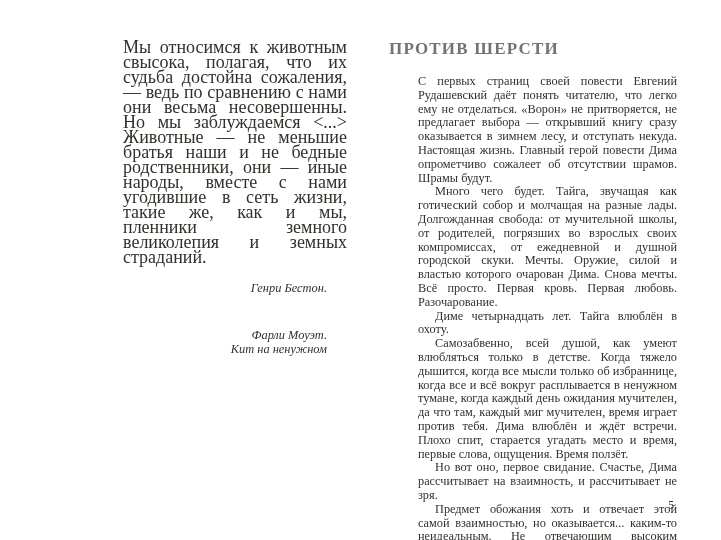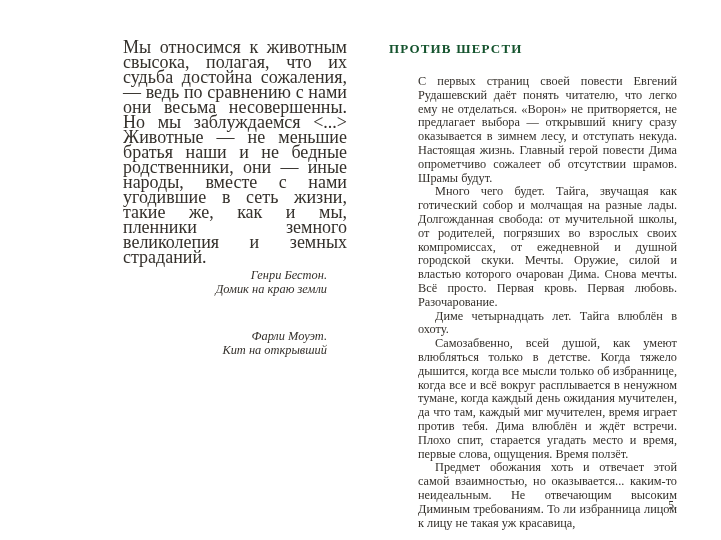--- a/index.html
+++ b/index.html
@@ -28,42 +28,42 @@
     line-height: 15px;
     text-align: justify;
     hyphens: auto;
     -webkit-hyphens: auto;
   }
   .epigraph-attr {
     font-style: italic;
     text-align: right;
     font-size: 12.4px;
     line-height: 14px;
-    margin-top: 3px;
+    margin-top: 16px;
     padding-right: 20px;
   }
   .epigraph-block + .epigraph-block {
     margin-top: 33px;
   }
   .attr-line { display: block; }
 
   
   .right-page {
     position: absolute;
     left: 389px;
     top: 40px;
     width: 288px;
   }
   .chapter-title {
     margin: 0;
-    font-size: 13px;
+    font-size: 17px;
     line-height: 18px;
     font-weight: bold;
     letter-spacing: 1.2px;
-    color: #14532d;
+    color: #737373;
     font-family: "Liberation Serif", "DejaVu Serif", serif;
   }
   .body-text {
     margin-top: 17px;
     margin-left: 29px;
   }
   .body-text p {
     margin: 0;
     font-size: 12.3px;
     line-height: 13.8px;
@@ -88,40 +88,40 @@
 </style>
 </head>
 <body>
 
 <div class="left-page">
 
   <div class="epigraph-block">
     <div class="epigraph-text">Мы относимся к животным свысока, по­лагая, что их судьба достойна сожаления, — ведь по сравнению с нами они весьма не­совершенны. Но мы заблуждаемся &lt;...&gt; Животные — не меньшие братья наши и не бедные родственники, они — иные на­роды, вместе с нами угодившие в сеть жиз­ни, такие же, как и мы, пленники земного великолепия и земных страданий.</div>
     <div class="epigraph-attr">
       <span class="attr-line">Генри Бестон.</span>
-      <span class="attr-line">Домик на краю земли</span>
     </div>
   </div>
 
   <div class="epigraph-block">
     <div class="epigraph-attr" style="margin-top:6px">
       <span class="attr-line">Фарли Моуэт.</span>
-      <span class="attr-line">Кит на открывший</span>
+      <span class="attr-line">Кит на ненужном</span>
     </div>
   </div>
 
 </div>
 
 <div class="right-page">
 
   <h1 class="chapter-title">ПРОТИВ ШЕРСТИ</h1>
 
   <div class="body-text">
     <p class="no-indent">С первых страниц своей повести Евгений Рудашевский даёт понять читателю, что легко ему не отделаться. «Ворон» не притворяется, не предлагает выбора — открывший книгу сразу оказывается в зимнем лесу, и отступать некуда. Настоящая жизнь. Главный герой повести Дима опрометчиво сожалеет об отсутствии шрамов. Шрамы будут.</p>
     <p>Много чего будет. Тайга, звучащая как готический собор и молчащая на разные лады. Долгожданная свобода: от мучительной школы, от родителей, погряз­ших во взрослых своих компромиссах, от ежедневной и душной городской скуки. Мечты. Оружие, силой и властью которого очарован Дима. Снова мечты. Всё просто. Первая кровь. Первая любовь. Разочарование.</p>
     <p>Диме четырнадцать лет. Тайга влюблён в охоту.</p>
     <p>Самозабвенно, всей душой, как умеют влюбляться только в детстве. Когда тяжело дышится, когда все мысли только об избраннице, когда все и всё вокруг расплывается в ненужном тумане, когда каждый день ожидания мучителен, да что там, каждый миг мучите­лен, время играет против тебя. Дима влюблён и ждёт встречи. Плохо спит, старается угадать место и время, первые слова, ощущения. Время ползёт.</p>
+    <p>Но вот оно, первое свидание. Счастье, Дима рассчи­тывает на взаимность, и рассчитывает не зря.</p>
     <p>Предмет обожания хоть и отвечает этой самой взаимностью, но оказывается... каким-то неидеаль­ным. Не отвечающим высоким Диминым требованиям. То ли избранница лицом к лицу не такая уж красавица,</p>
   </div>
 
 </div>
 
 <div class="page-number">5</div>
 
 </body></html>

